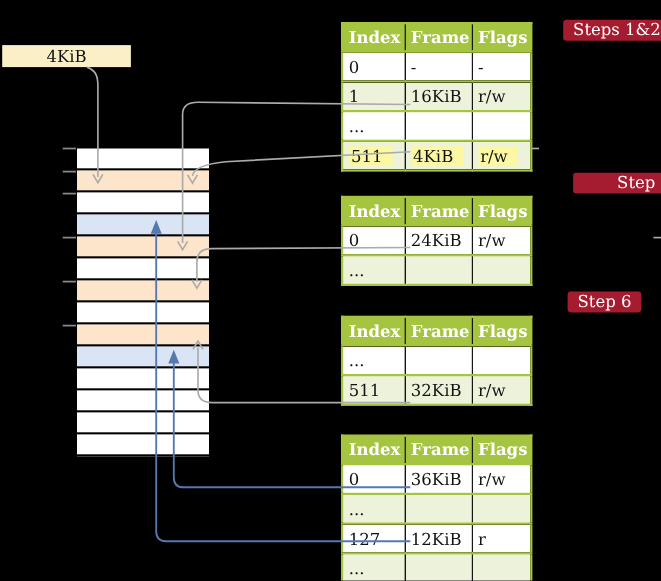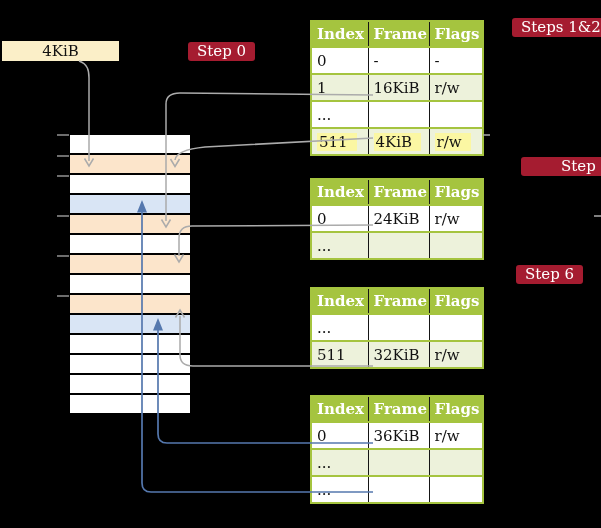--- a/index.html
+++ b/index.html
@@ -46,21 +46,20 @@
 </style>
 </head>
 <body>
 
 <div id="canvas">
 
   <div class="framebox">
     <span>4KiB</span>
   </div>
 
-  <span class="badge b0">Step 0</span>
   <span class="badge b12">Steps 1&amp;2</span>
   <span class="badge b3">Step 3</span>
   <span class="badge b4">Step 6</span>
 
   <div class="memory">
       <div class="mrow white"></div>
       <div class="mrow peach"></div>
       <div class="mrow white"></div>
       <div class="mrow blue"></div>
       <div class="mrow peach"></div>
@@ -182,20 +181,25 @@
     <tbody>
       <tr>
         <td><span>0</span></td>
         <td><span>36KiB</span></td>
         <td><span>r/w</span></td>
       </tr>
       <tr>
         <td><span>...</span></td>
         <td><span></span></td>
         <td><span></span></td>
+      </tr>
+      <tr>
+        <td><span>127</span></td>
+        <td><span>12KiB</span></td>
+        <td><span>r</span></td>
       </tr>
       <tr>
         <td><span>...</span></td>
         <td><span></span></td>
         <td><span></span></td>
       </tr>
     </tbody>
   </table>
 
   <svg class="overlay" width="601" height="528" viewBox="0 0 601 528">

